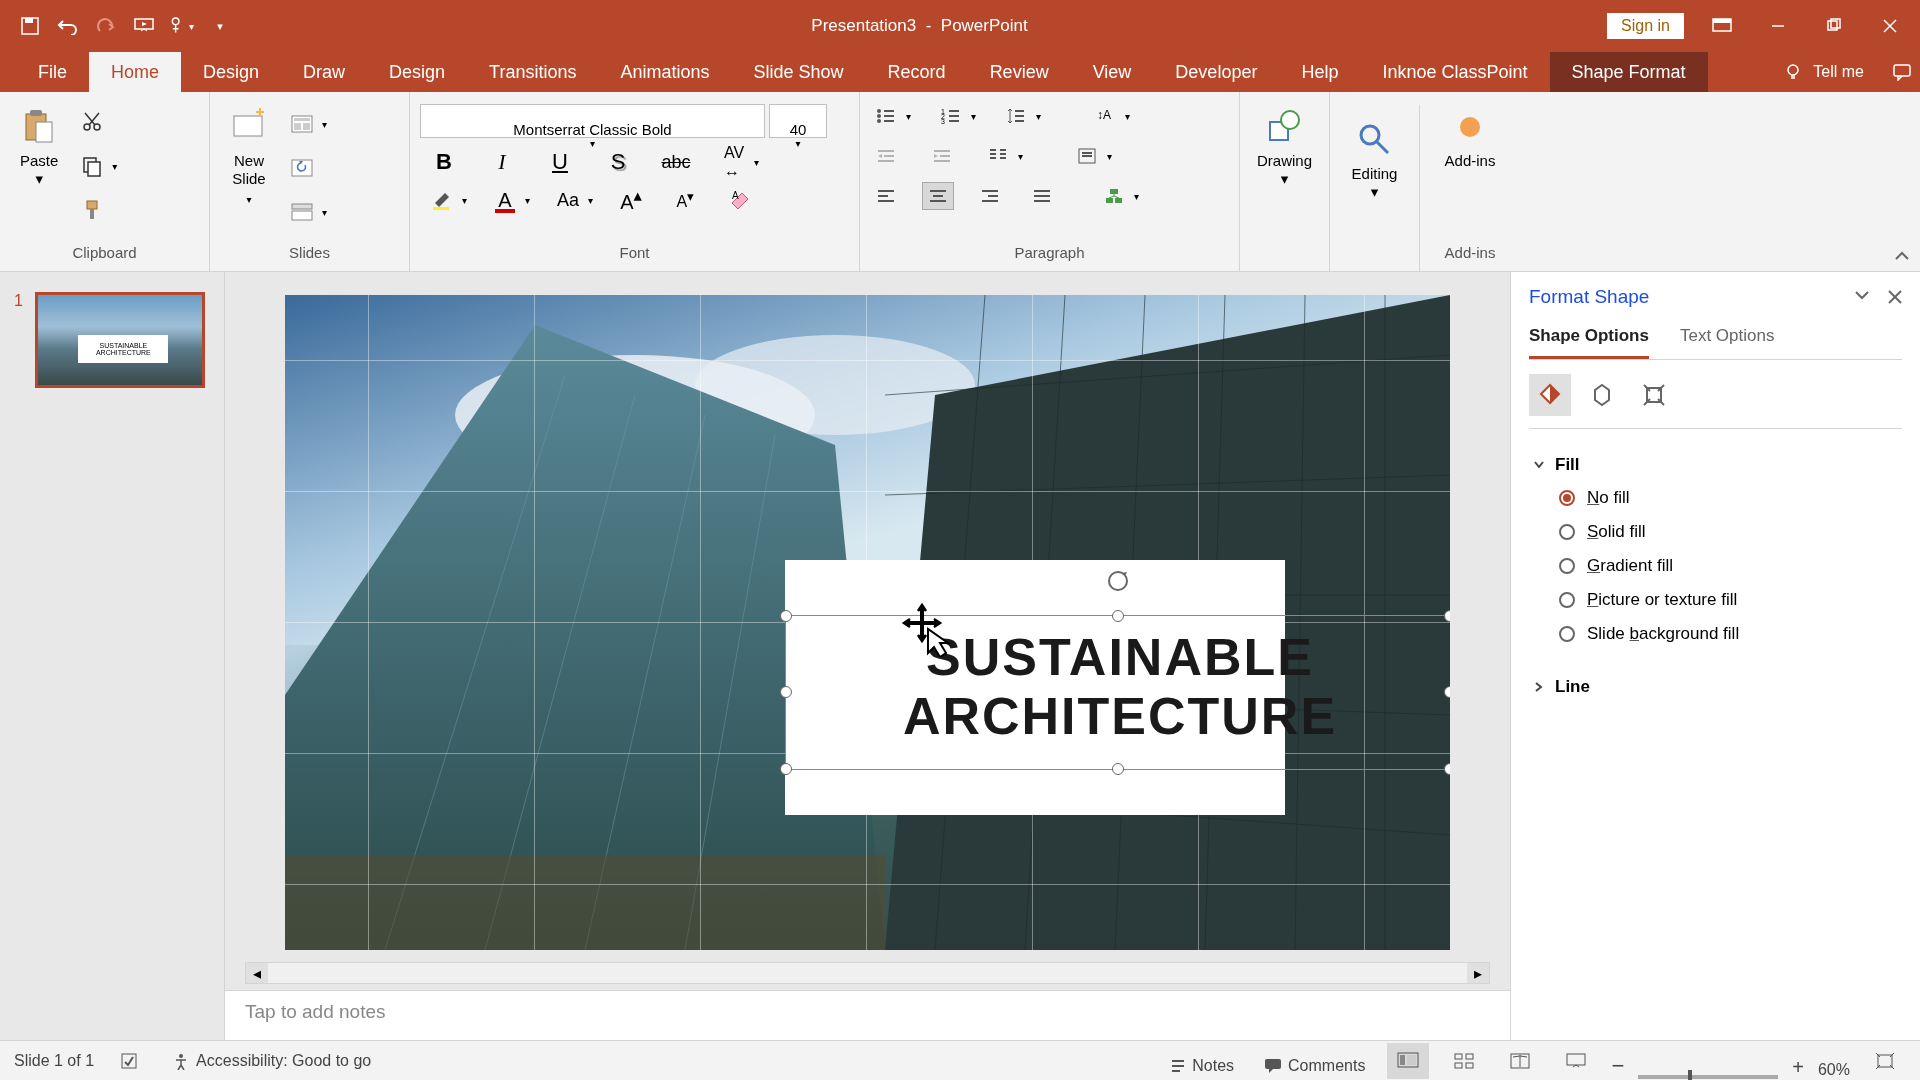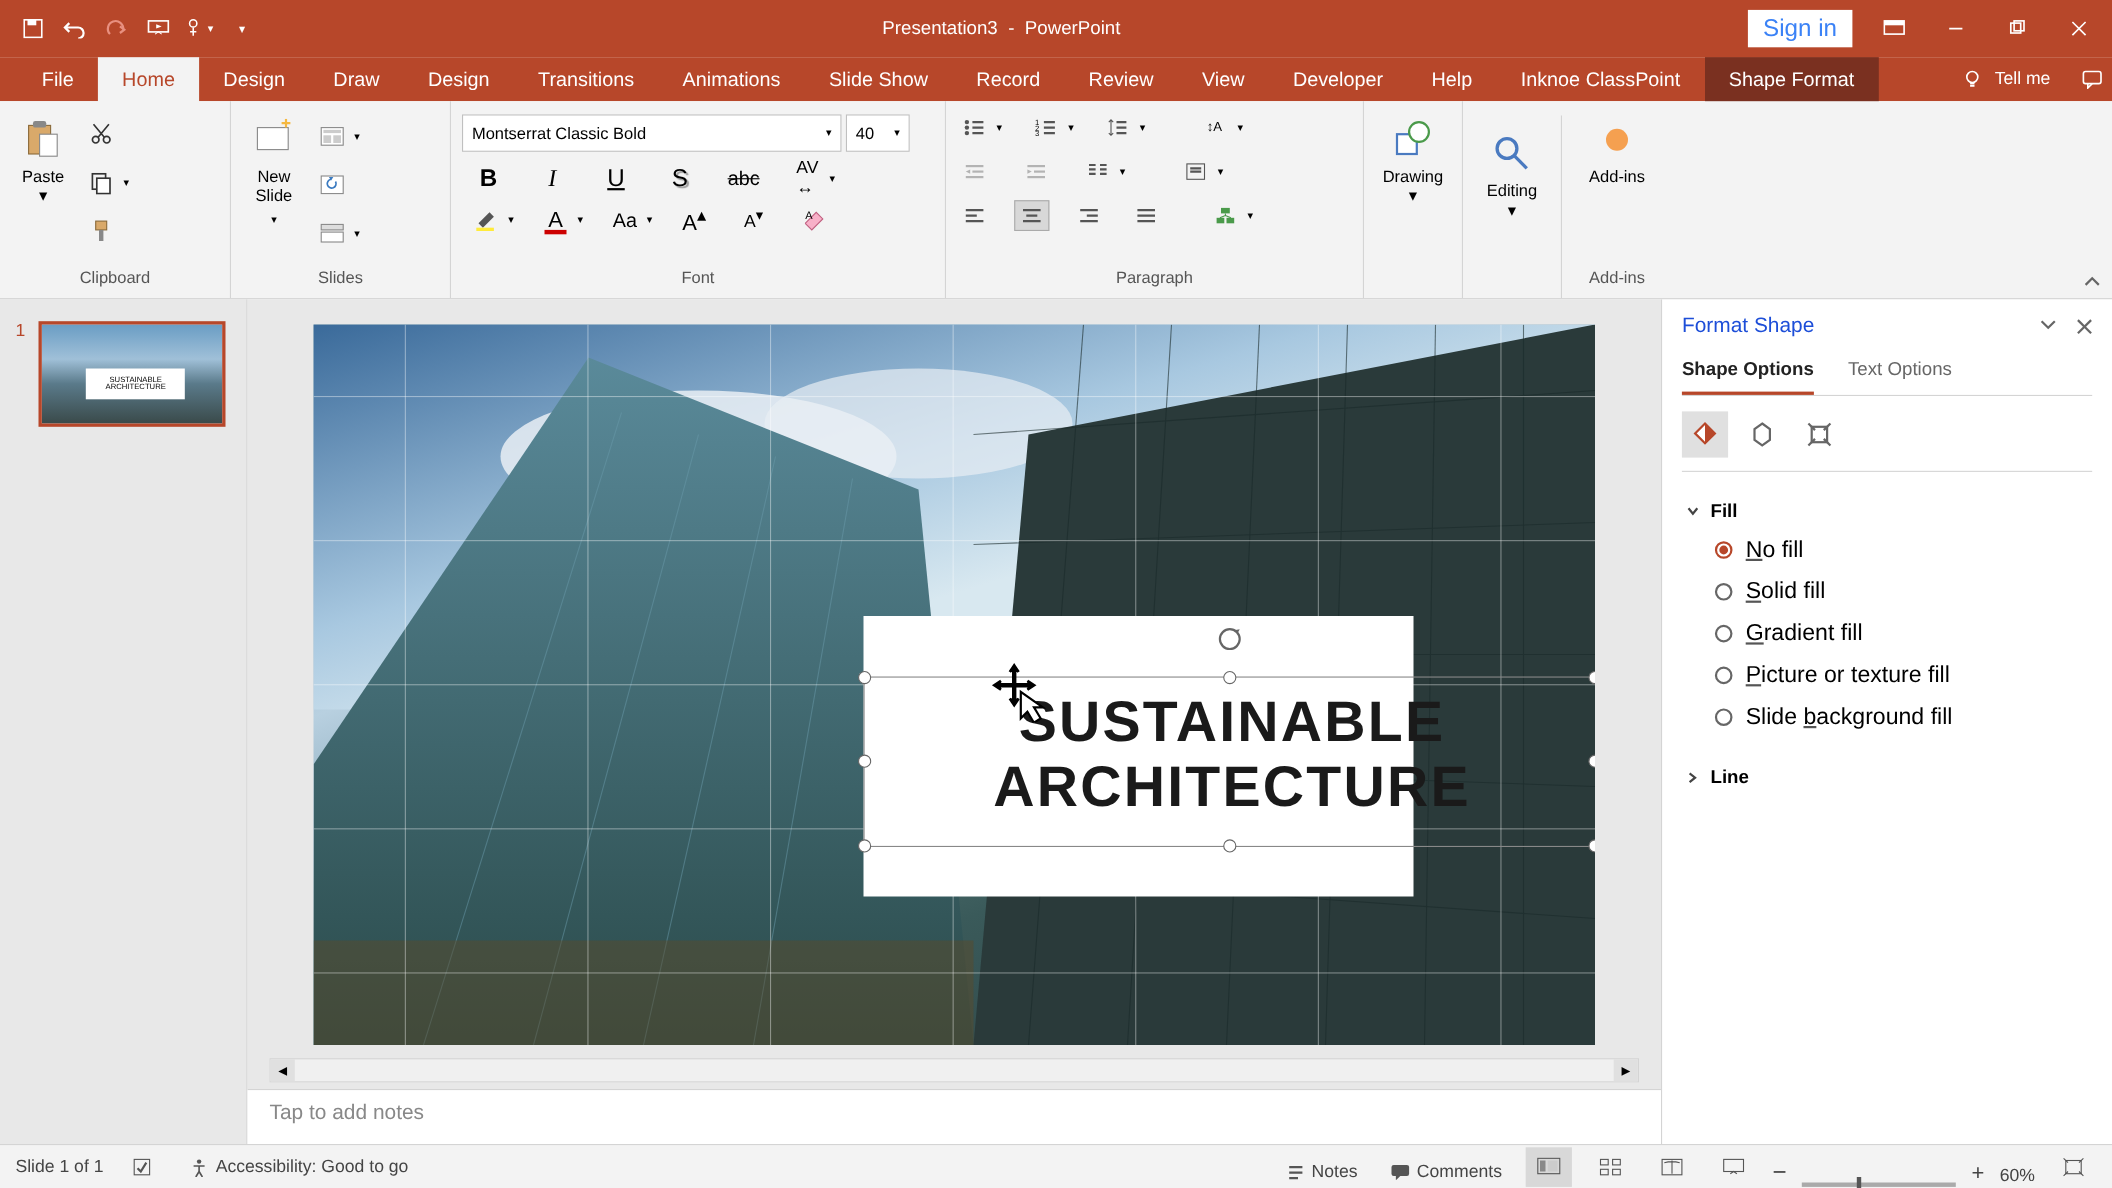--- a/index.html
+++ b/index.html
@@ -3,42 +3,42 @@
 <meta charset="utf-8">
 <style>
 * { margin: 0; padding: 0; box-sizing: border-box; font-family: 'Segoe UI', Tahoma, sans-serif; }
 body { width: 1920px; height: 1080px; background: #fff; overflow: hidden; font-size: 16px; }
 
 .title-bar { height: 52px; background: #b7472a; display: flex; align-items: center; color: #fff; }
 .qat { display: flex; align-items: center; gap: 14px; padding-left: 18px; }
 .qat-btn { width: 24px; height: 24px; display: flex; align-items: center; justify-content: center; cursor: pointer; }
 .title-text { flex: 1; text-align: center; font-size: 17px; }
 .title-right { display: flex; align-items: center; gap: 20px; padding-right: 12px; }
-.signin { background: #fff; color: #3b82f6; padding: 4px 14px; font-size: 22px; cursor: pointer; }
+.signin { background: #fff; color: #a16207; padding: 4px 14px; font-size: 16px; cursor: pointer; }
 .win-btn { width: 36px; height: 36px; display: flex; align-items: center; justify-content: center; cursor: pointer; }
 
 .ribbon-tabs { height: 40px; background: #b7472a; display: flex; align-items: center; padding-left: 16px; color: #fff; }
 .ribbon-tab { padding: 10px 22px; font-size: 18px; cursor: pointer; }
 .ribbon-tab.active { background: #f3f3f3; color: #b7472a; }
 .ribbon-tab.ctx { background: #7a3020; }
 .ribbon-spacer { flex: 1; }
 .tellme { display: flex; align-items: center; gap: 10px; padding: 0 20px; color: #fff; }
 
 .ribbon { height: 180px; background: #f3f3f3; border-bottom: 1px solid #d4d4d4; display: flex; position: relative; }
 .group { border-right: 1px solid #d4d4d4; padding: 6px 10px; display: flex; flex-direction: column; }
 .group-body { flex: 1; display: flex; align-items: flex-start; gap: 8px; padding-top: 6px; }
 .group-label { text-align: center; font-size: 15px; color: #555; padding-bottom: 4px; position: relative; }
 .big-btn { display: flex; flex-direction: column; align-items: center; gap: 6px; padding: 4px 10px; cursor: pointer; }
 .big-btn-icon { width: 38px; height: 38px; }
 .big-btn-label { font-size: 15px; text-align: center; line-height: 1.2; }
 .small-btn { width: 32px; height: 28px; display: flex; align-items: center; justify-content: center; cursor: pointer; }
 .col { display: flex; flex-direction: column; gap: 6px; }
 .row { display: flex; gap: 4px; align-items: center; }
 
-.font-box { border: 1px solid #c0c0c0; background: #fff; height: 32px; padding: 16px 8px; font-size: 15px; display: flex; align-items: center; justify-content: space-between; }
+.font-box { border: 1px solid #c0c0c0; background: #fff; height: 32px; padding: 16px 8px; font-size: 15px; display: flex; align-items: center; justify-content: space-between; flex-direction: column; }
 .font-name { width: 345px; }
 .font-size { width: 58px; }
 
 .collapse-ribbon { position: absolute; right: 10px; bottom: 8px; cursor: pointer; }
 
 .workspace { display: flex; height: 768px; }
 .thumbs { width: 225px; background: #e8e8e8; border-right: 1px solid #d4d4d4; padding: 20px 14px; }
 .thumb-num { font-size: 16px; color: #b7472a; margin-bottom: 4px; display: inline-block; vertical-align: top; }
 .thumb { width: 170px; height: 96px; border: 3px solid #b7472a; background: linear-gradient(180deg, #6a9dc4 0%, #a0c0d8 35%, #5a7a8a 60%, #3a4a4a 100%); position: relative; display: inline-block; margin-left: 8px; }
 .thumb-label { position: absolute; left: 40px; top: 40px; width: 90px; height: 28px; background: #fff; font-size: 7px; display: flex; align-items: center; justify-content: center; text-align: center; }
@@ -65,21 +65,21 @@
 .fp-header { display: flex; align-items: center; justify-content: space-between; }
 .fp-title { font-size: 19px; color: #1d4ed8; }
 .fp-tabs { display: flex; gap: 31px; margin-top: 18px; border-bottom: 1px solid #d4d4d4; }
 .fp-tab { padding-bottom: 10px; font-size: 17px; color: #666; cursor: pointer; }
 .fp-tab.active { color: #222; font-weight: 600; border-bottom: 3px solid #b7472a; }
 .fp-icons { display: flex; gap: 10px; margin-top: 14px; }
 .fp-icon { width: 42px; height: 42px; display: flex; align-items: center; justify-content: center; cursor: pointer; }
 .fp-icon.active { background: #e0e0e0; }
 .fp-section { margin-top: 20px; padding-left: 4px; }
 .fp-sect-hdr { display: flex; align-items: center; gap: 10px; font-size: 17px; font-weight: 600; cursor: pointer; padding: 6px 0; }
-.fp-radio-row { display: flex; align-items: center; gap: 12px; padding: 7px 0 7px 26px; font-size: 21px; cursor: pointer; }
+.fp-radio-row { display: flex; align-items: center; gap: 12px; padding: 7px 0 7px 26px; font-size: 17px; cursor: pointer; }
 .radio { width: 16px; height: 16px; border: 2px solid #666; border-radius: 50%; display: inline-block; }
 .radio.checked { border-color: #b7472a; position: relative; }
 .radio.checked::after { content: ''; position: absolute; left: 2px; top: 2px; width: 8px; height: 8px; background: #b7472a; border-radius: 50%; }
 
 .status-bar { height: 40px; background: #f3f3f3; border-top: 1px solid #d4d4d4; display: flex; align-items: center; padding: 0 14px; font-size: 16px; color: #444; }
 .sb-left { display: flex; align-items: center; gap: 26px; }
 .sb-right { display: flex; align-items: flex-end; gap: 14px; margin-left: auto; }
 .sb-btn { display: flex; align-items: center; gap: 6px; cursor: pointer; padding: 4px 8px; }
 .view-btn { width: 42px; height: 36px; display: flex; align-items: center; justify-content: center; cursor: pointer; }
 .view-btn.active { background: #d8d8d8; }

